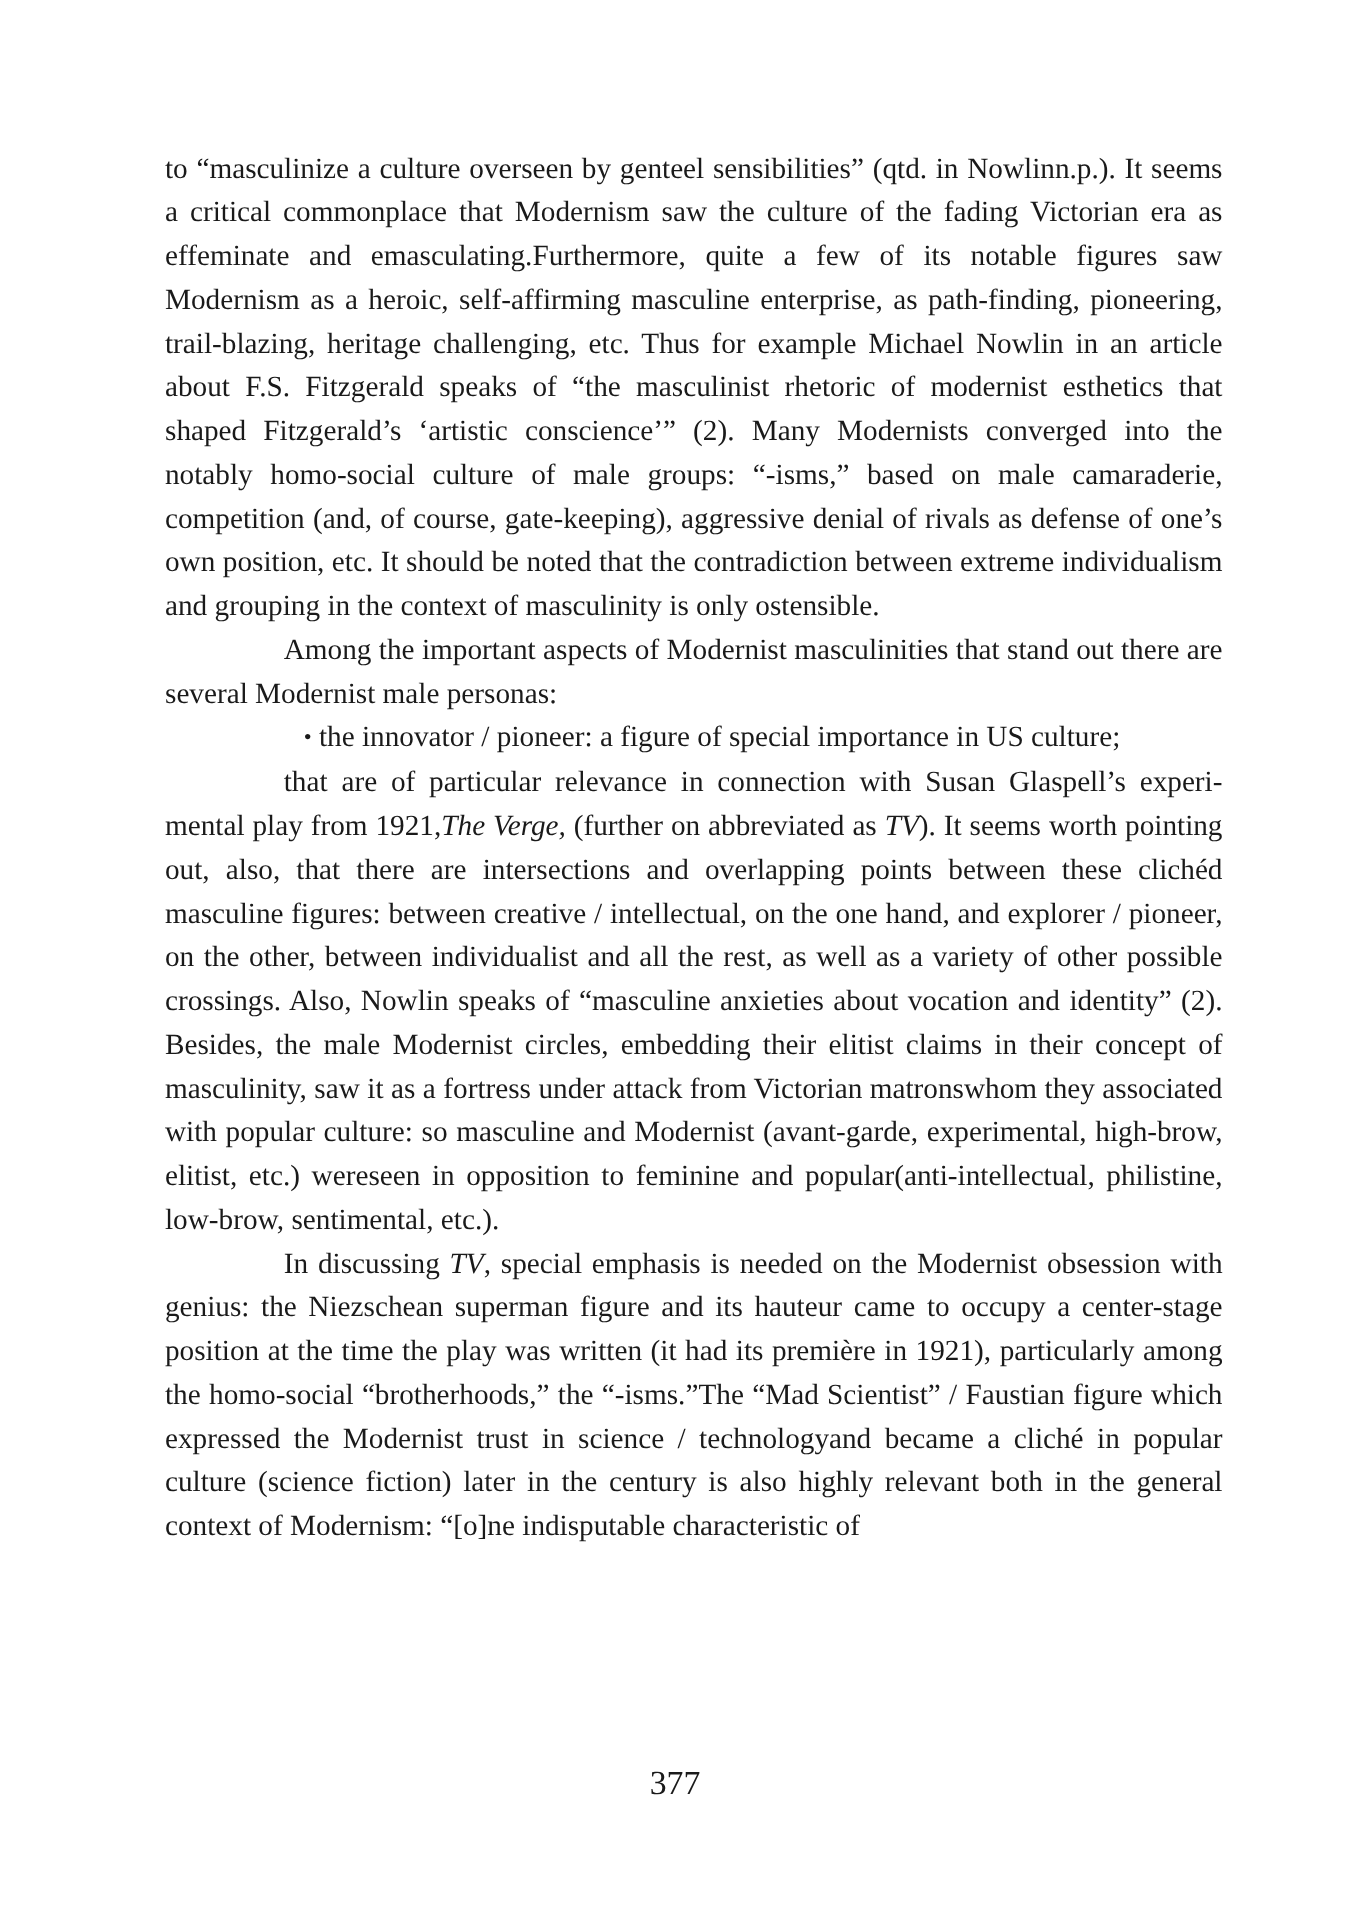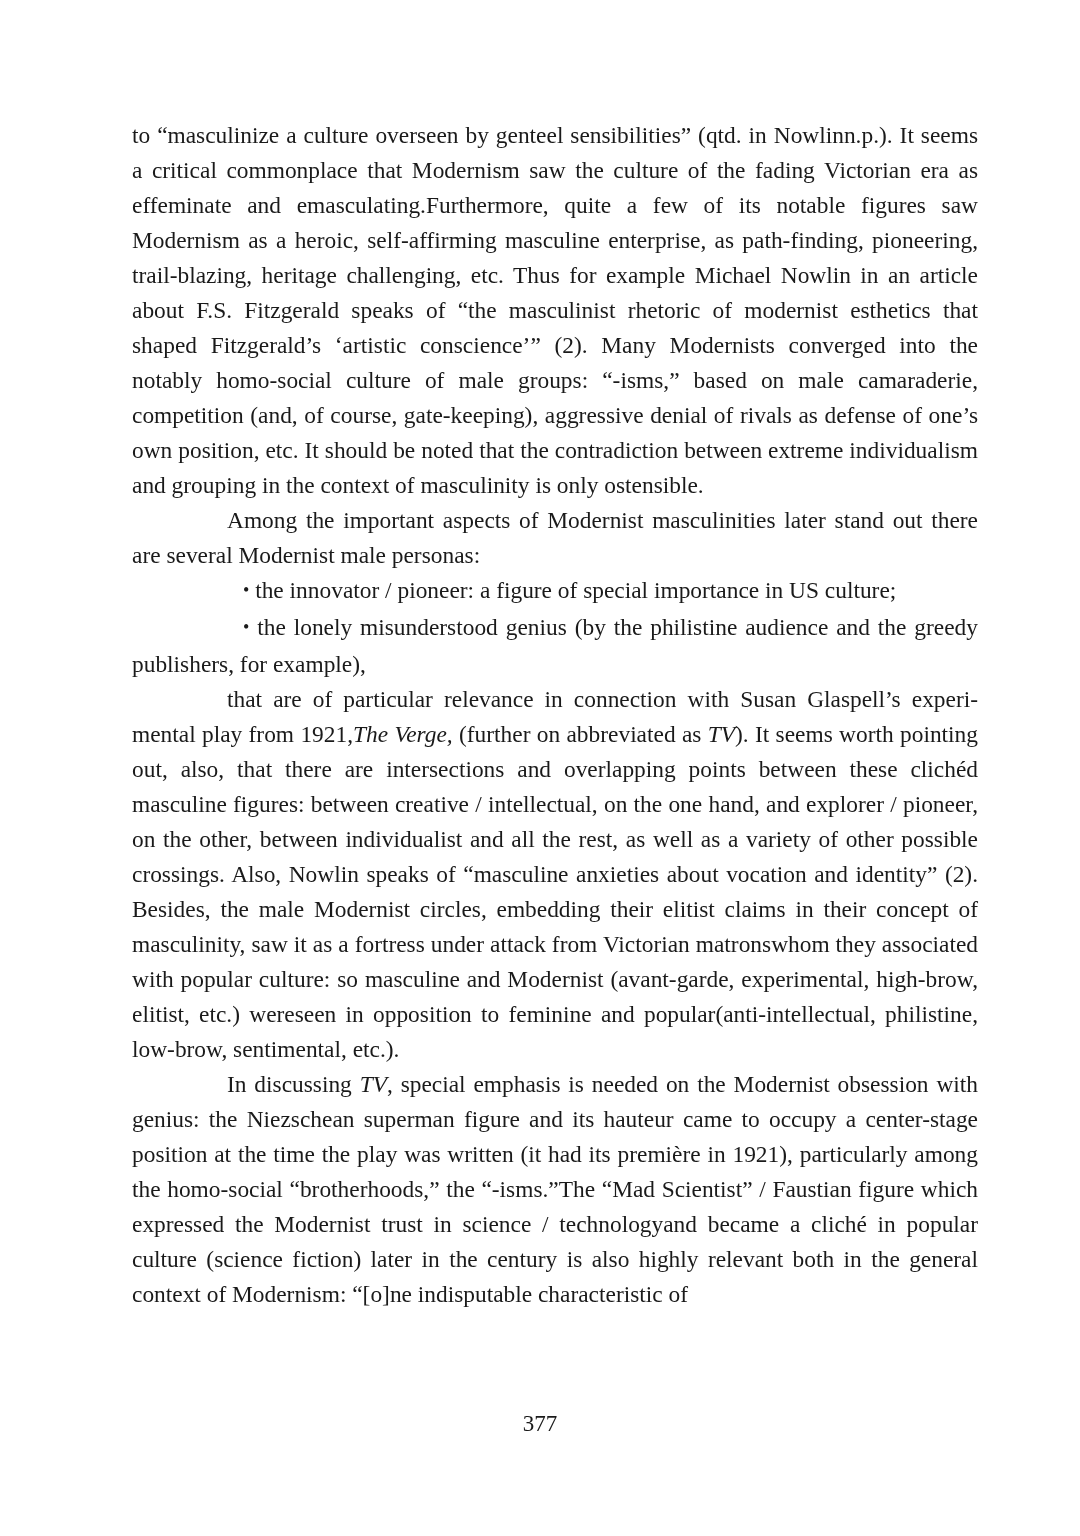--- a/index.html
+++ b/index.html
@@ -19,33 +19,32 @@
   .page p { margin: 0; }
   .indent { text-indent: 95px; }
   .bullet { text-indent: 111px; }
   .bullet .dot { font-size: 18px; position: relative; top: -2px; }
   .page-number {
     position: absolute;
     left: 0; right: 0;
     top: 1411px;
     text-align: center;
     font-family: "Liberation Serif", "DejaVu Serif", serif;
-    font-size: 23px;
+    font-size: 27px;
     color: #1a1a1a;
   }
   i { font-style: italic; }
 </style>
 </head>
 <body>
 
 <div class="page">
   <p>to “masculinize a culture overseen by genteel sensibilities” (qtd. in Nowlinn.p.). It seems a critical commonplace that Modernism saw the culture of the fading Victorian era as effeminate and emasculating.Furthermore, quite a few of its notable figures saw Modernism as a heroic, self-affirming masculine enterprise, as path-finding, pioneering, trail-blazing, heritage challenging, etc. Thus for example Michael Nowlin in an article about F.S. Fitzgerald speaks of “the masculinist rhetoric of modernist esthetics that shaped Fitzgerald’s ‘artistic conscience’” (2). Many Modernists converged into the notably homo-social culture of male groups: “-isms,” based on male camaraderie, competition (and, of course, gate-keeping), aggressive denial of rivals as defense of one’s own position, etc. It should be noted that the contradiction between extreme individualism and grouping in the context of masculinity is only ostensible.</p>
-  <p class="indent">Among the important aspects of Modernist masculinities later stand out there are several Modernist male personas:</p>
+  <p class="indent">Among the important aspects of Modernist masculinities that stand out there are several Modernist male personas:</p>
 
   <p class="bullet"><span class="dot">•</span> <span>the innovator / pioneer: a figure of special importance in US culture;</span></p>
-  <p class="bullet"><span class="dot">•</span> <span>the lonely misunderstood genius (by the philistine audience and the greedy publishers, for example),</span></p>
 
   <p class="indent"><span>that are of particular relevance in connection with Susan Glaspell’s experi­mental play from 1921,</span><i>The Verge,</i><span> (further on abbreviated as </span><i>TV</i><span>). It seems worth pointing out, also, that there are intersections and overlapping points between these clichéd masculine figures: between creative / intellectual, on the one hand, and explorer / pioneer, on the other, between individualist and all the rest, as well as a variety of other possible crossings. Also, Nowlin speaks of “masculine anxieties about vocation and identity” (2). Besides, the male Modernist circles, embedding their elitist claims in their concept of masculinity, saw it as a fortress under attack from Victorian matronswhom they associated with popular culture: so masculine and Modernist (avant-garde, experimental, high-brow, elitist, etc.) wereseen in opposi­tion to feminine and popular(anti-intellectual, philistine, low-brow, sentimental, etc.).</span></p>
 
   <p class="indent"><span>In discussing </span><i>TV</i><span>, special emphasis is needed on the Modernist obsession with genius: the Niezschean superman figure and its hauteur came to occupy a center-stage position at the time the play was written (it had its première in 1921), particularly among the homo-social “brotherhoods,” the “-isms.”The “Mad Scientist” / Faustian figure which expressed the Modernist trust in science / technologyand became a cliché in popular culture (science fiction) later in the century is also highly relevant both in the general context of Modernism: “[o]ne indisputable characteristic of</span></p>
 </div>
 
 <div class="page-number">377</div>
 
 </body></html>

